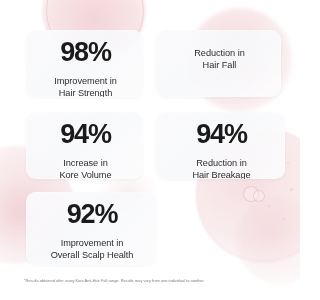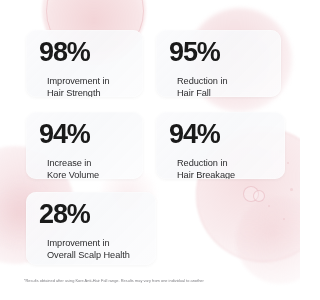--- a/index.html
+++ b/index.html
@@ -158,20 +158,21 @@
     border-radius: 10px;
     background: linear-gradient(135deg,
                 rgba(250,250,252,0.93) 0%,
                 rgba(247,248,250,0.90) 45%,
                 rgba(252,252,253,0.88) 100%);
     box-shadow: 0 1px 3px rgba(120,110,115,0.07),
                 0 0 0 0.5px rgba(255,255,255,0.55) inset;
     backdrop-filter: blur(6px);
     padding: 9px 11px 8px 13px;
     overflow: hidden;
+    text-align: center;
   }
   .card .pct {
     font-family: "Liberation Sans", sans-serif;
     font-size: 27px;
     line-height: 1.02;
     font-weight: 700;
     letter-spacing: -1.1px;
     color: #1a1a1a;
     margin: 0 0 4px 0;
     white-space: nowrap;
@@ -232,38 +233,37 @@
     <div class="blob blob-mid"></div>
   </div>
 
   <div class="card card-1">
     <div class="pct">98%</div>
     <div class="label">Improvement in
 Hair Strength</div>
   </div>
 
   <div class="card card-2">
-    <div class="pct">95%</div>
     <div class="label">Reduction in
 Hair Fall</div>
   </div>
 
   <div class="card card-3">
     <div class="pct">94%</div>
     <div class="label">Increase in
 Kore Volume</div>
   </div>
 
   <div class="card card-4">
     <div class="pct">94%</div>
     <div class="label">Reduction in
 Hair Breakage</div>
   </div>
 
   <div class="card card-5">
-    <div class="pct">28%</div>
+    <div class="pct">92%</div>
     <div class="label">Improvement in
 Overall Scalp Health</div>
   </div>
 
   <div class="footnote">*Results obtained after using Kore Anti-Hair Fall range. Results may vary from one individual to another</div>
 
 </div>
 
 </body></html>

